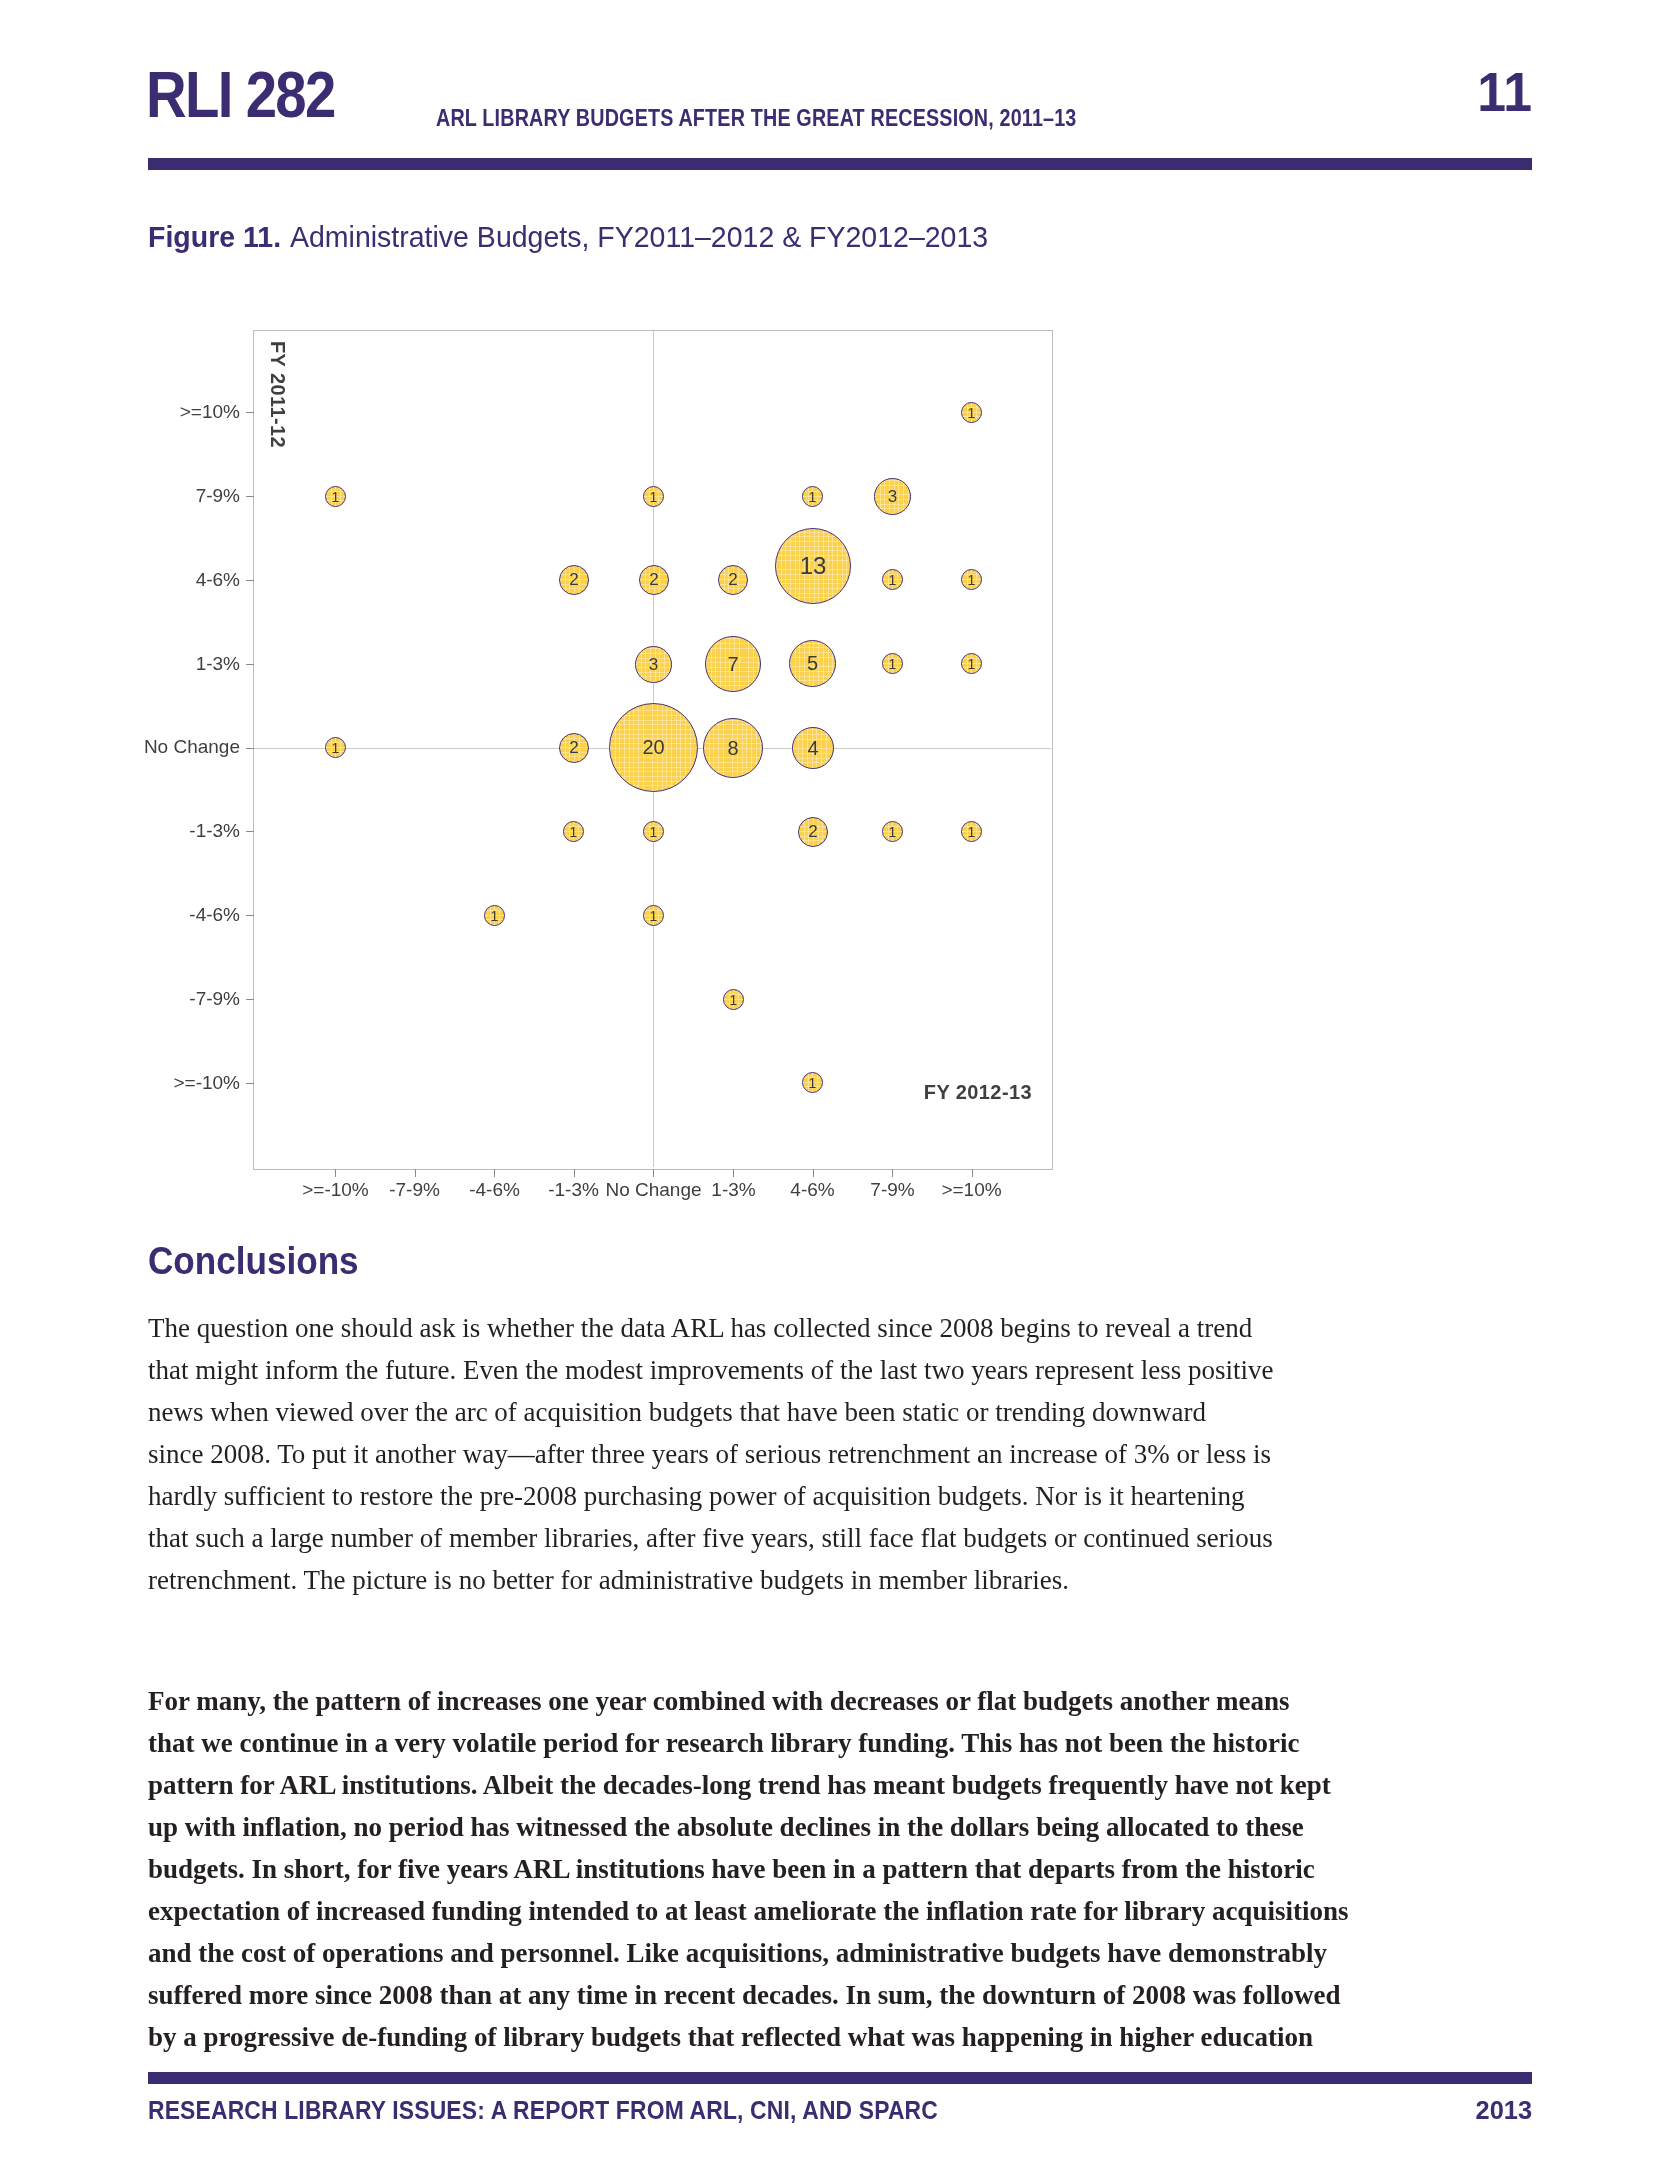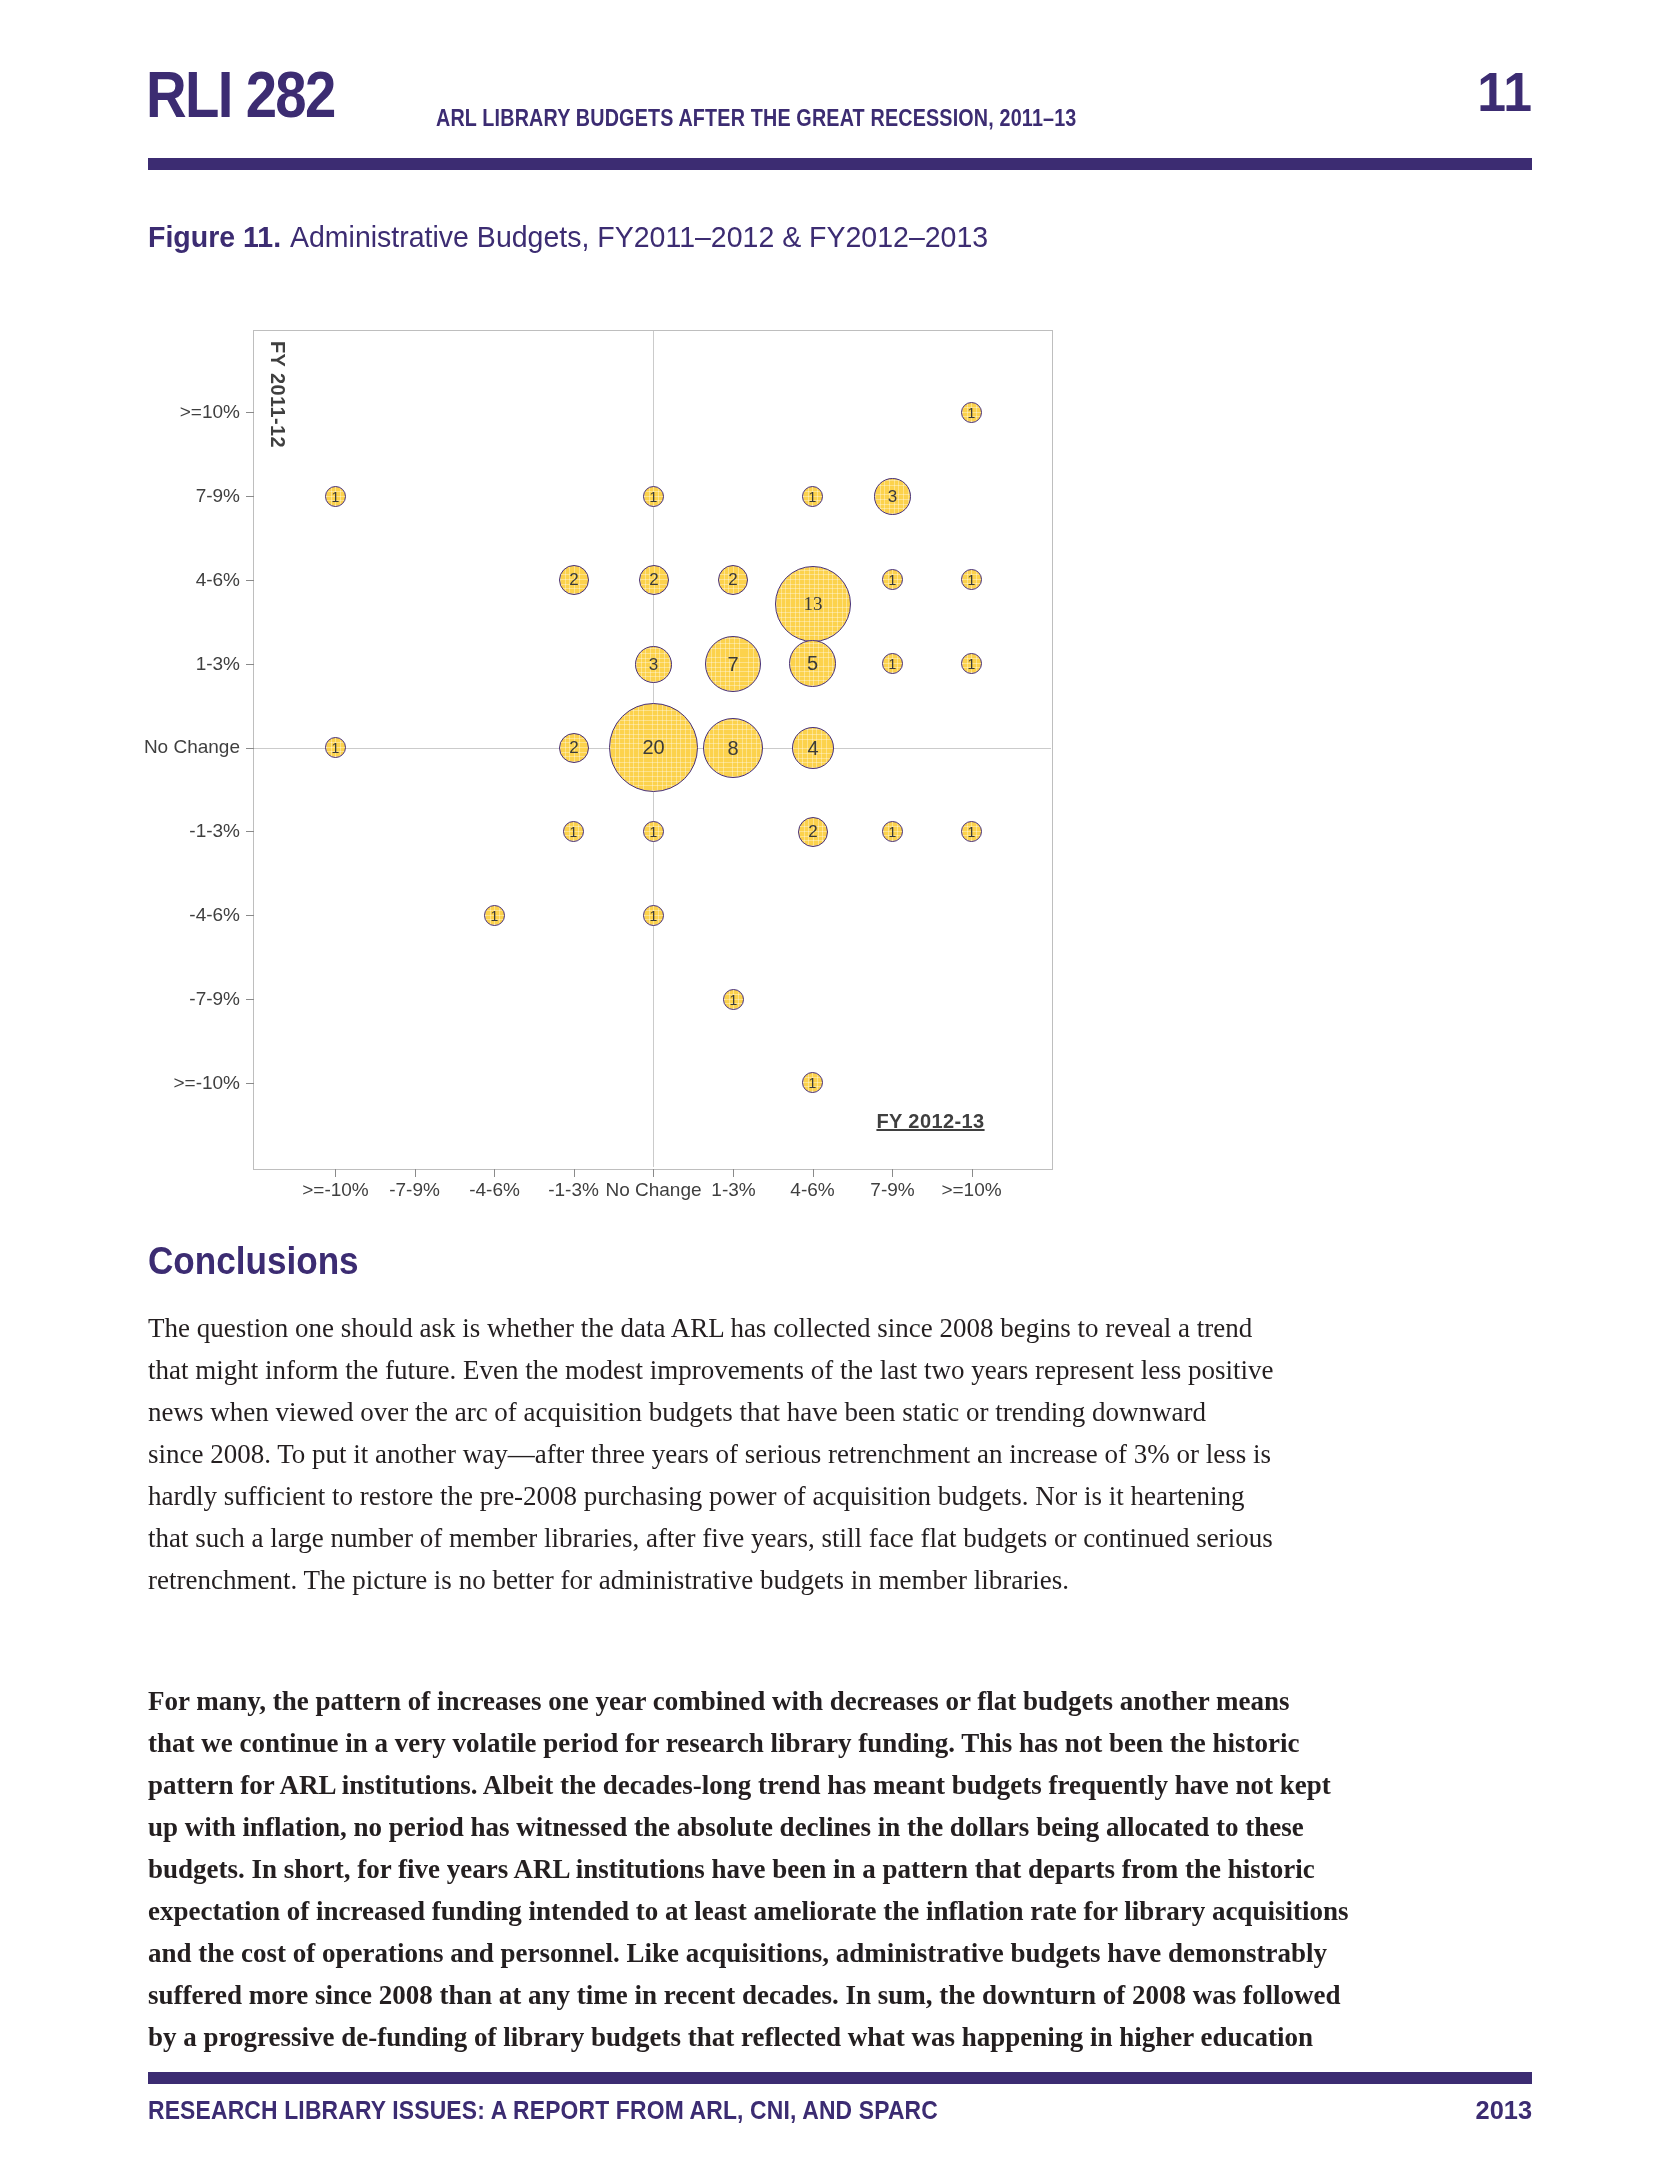--- a/index.html
+++ b/index.html
@@ -21,21 +21,21 @@
 
   
   #chart-layer{left:0;top:0;width:1680px;height:1224px;}
   .plot-box{position:absolute;left:253px;top:330px;width:798px;height:838px;border:0.9px solid #BEBEBE;background:#fff;}
   .grid{position:absolute;background:#CBCBCB;z-index:1;}
   .tick{position:absolute;background:#8a8a8a;z-index:2;}
   .ylab{position:absolute;width:151px;height:24.5px;line-height:24.5px;text-align:right;font-size:19px;color:#3F3F3F;}
   .xlab{position:absolute;width:113px;text-align:center;font-size:19px;color:#3F3F3F;}
   .axis-title{position:absolute;font-size:20px;font-weight:700;color:#3F3F3F;letter-spacing:0.4px;z-index:2;}
   .y-title{left:266px;top:341px;writing-mode:vertical-rl;}
-  .x-title{left:829px;top:1110px;width:203px;text-align:center;text-decoration:underline;}
+  .x-title{left:829px;top:1081px;width:203px;text-align:right;}
   .bubble{position:absolute;box-sizing:border-box;border:1.9px solid #46307D;border-radius:50%;
           background-color:#FCD24C;
           background-image:repeating-linear-gradient(90deg,rgba(255,255,255,.35) 0 0.9px,transparent 0.9px 4.7px),
                            repeating-linear-gradient(0deg,rgba(255,255,255,.35) 0 0.9px,transparent 0.9px 4.7px);
           display:flex;align-items:center;justify-content:center;color:#3A3A3A;z-index:3;
           font-family:"Liberation Sans",sans-serif;}
 
   
   .h-conclusions{left:148px;top:1239px;font-size:39px;font-weight:800;color:#3C2C72;
                  transform:scaleX(.9);transform-origin:left top;}
@@ -108,21 +108,21 @@
       <div class="xlab" style="left: 915px; top: 1179px;">&gt;=10%</div>
       <div class="tick" style="left: 972px; top: 1169px; width: 0.9px; height: 7.5px;"></div>
       <div class="bubble" style="left: 961px; top: 402px; width: 21px; height: 21px; font-size: 14px; background-color: rgb(252, 210, 76); border-color: rgb(70, 48, 125);">1</div>
       <div class="bubble" style="left: 325px; top: 486px; width: 21px; height: 21px; font-size: 14px; background-color: rgb(252, 210, 76); border-color: rgb(70, 48, 125);">1</div>
       <div class="bubble" style="left: 643px; top: 486px; width: 21px; height: 21px; font-size: 14px; background-color: rgb(252, 210, 76); border-color: rgb(70, 48, 125);">1</div>
       <div class="bubble" style="left: 802px; top: 486px; width: 21px; height: 21px; font-size: 14px; background-color: rgb(252, 210, 76); border-color: rgb(70, 48, 125);">1</div>
       <div class="bubble" style="left: 874px; top: 478px; width: 37px; height: 37px; font-size: 17px; background-color: rgb(252, 210, 76); border-color: rgb(70, 48, 125);">3</div>
       <div class="bubble" style="left: 559px; top: 565px; width: 30px; height: 30px; font-size: 17px; background-color: rgb(252, 210, 76); border-color: rgb(70, 48, 125);">2</div>
       <div class="bubble" style="left: 639px; top: 565px; width: 30px; height: 30px; font-size: 17px; background-color: rgb(252, 210, 76); border-color: rgb(70, 48, 125);">2</div>
       <div class="bubble" style="left: 718px; top: 565px; width: 30px; height: 30px; font-size: 17px; background-color: rgb(252, 210, 76); border-color: rgb(70, 48, 125);">2</div>
-      <div class="bubble" style="left: 775px; top: 566px; width: 76px; height: 76px; font-size: 19px; background-color: rgb(252, 210, 76); border-color: rgb(70, 48, 125); font-family: Liberation Serif, serif;">13</div>
+      <div class="bubble" style="left: 775px; top: 528px; width: 76px; height: 76px; font-size: 24px; background-color: rgb(252, 210, 76); border-color: rgb(70, 48, 125);">13</div>
       <div class="bubble" style="left: 882px; top: 569px; width: 21px; height: 21px; font-size: 14px; background-color: rgb(252, 210, 76); border-color: rgb(70, 48, 125);">1</div>
       <div class="bubble" style="left: 961px; top: 569px; width: 21px; height: 21px; font-size: 14px; background-color: rgb(252, 210, 76); border-color: rgb(70, 48, 125);">1</div>
       <div class="bubble" style="left: 635px; top: 646px; width: 37px; height: 37px; font-size: 17px; background-color: rgb(252, 210, 76); border-color: rgb(70, 48, 125);">3</div>
       <div class="bubble" style="left: 705px; top: 636px; width: 56px; height: 56px; font-size: 20px; background-color: rgb(252, 210, 76); border-color: rgb(70, 48, 125);">7</div>
       <div class="bubble" style="left: 789px; top: 640px; width: 47px; height: 47px; font-size: 20px; background-color: rgb(252, 210, 76); border-color: rgb(70, 48, 125);">5</div>
       <div class="bubble" style="left: 882px; top: 653px; width: 21px; height: 21px; font-size: 14px; background-color: rgb(252, 210, 76); border-color: rgb(70, 48, 125);">1</div>
       <div class="bubble" style="left: 961px; top: 653px; width: 21px; height: 21px; font-size: 14px; background-color: rgb(252, 210, 76); border-color: rgb(70, 48, 125);">1</div>
       <div class="bubble" style="left: 325px; top: 737px; width: 21px; height: 21px; font-size: 14px; background-color: rgb(252, 210, 76); border-color: rgb(70, 48, 125);">1</div>
       <div class="bubble" style="left: 559px; top: 733px; width: 30px; height: 30px; font-size: 17px; background-color: rgb(252, 210, 76); border-color: rgb(70, 48, 125);">2</div>
       <div class="bubble" style="left: 609px; top: 703px; width: 89px; height: 89px; font-size: 20px; background-color: rgb(252, 210, 76); border-color: rgb(70, 48, 125);">20</div>

